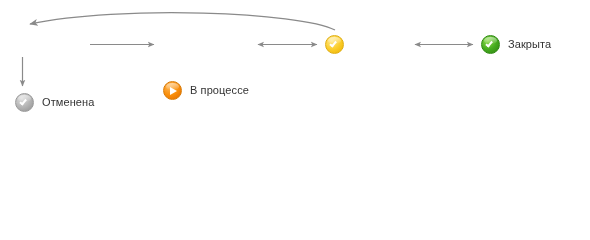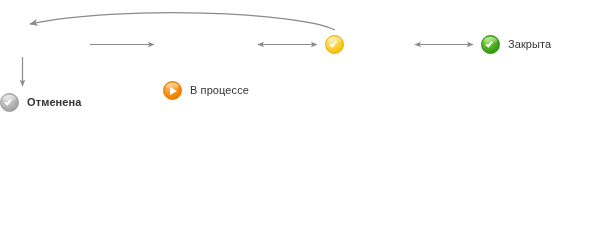--- a/index.html
+++ b/index.html
@@ -166,21 +166,21 @@
   </div>
 
   <div class="node" style="left:481px; top:35px;text-align:center;">
     <span class="node-icon" style="background: radial-gradient(circle at 34% 28%, #8ddc4a 0%, #45ab1f 52%, #2e8310 100%); border: 1px solid #2f8a12;">
       <span class="gloss"></span>
       <span class="glyph glyph-check"></span>
     </span>
     <span class="node-label">Закрыта</span>
   </div>
 
-  <div class="node" style="left:0; top:93px;font-weight:bold;">
+  <div class="node" style="left:15px; top:93px;">
     <span class="node-icon" style="background: radial-gradient(circle at 34% 28%, #dcdcdc 0%, #b4b4b4 52%, #909090 100%); border: 1px solid #9a9a9a;">
       <span class="gloss"></span>
       <span class="glyph glyph-check"></span>
     </span>
     <span class="node-label">Отменена</span>
   </div>
 
 </div>
 
 </body></html>

